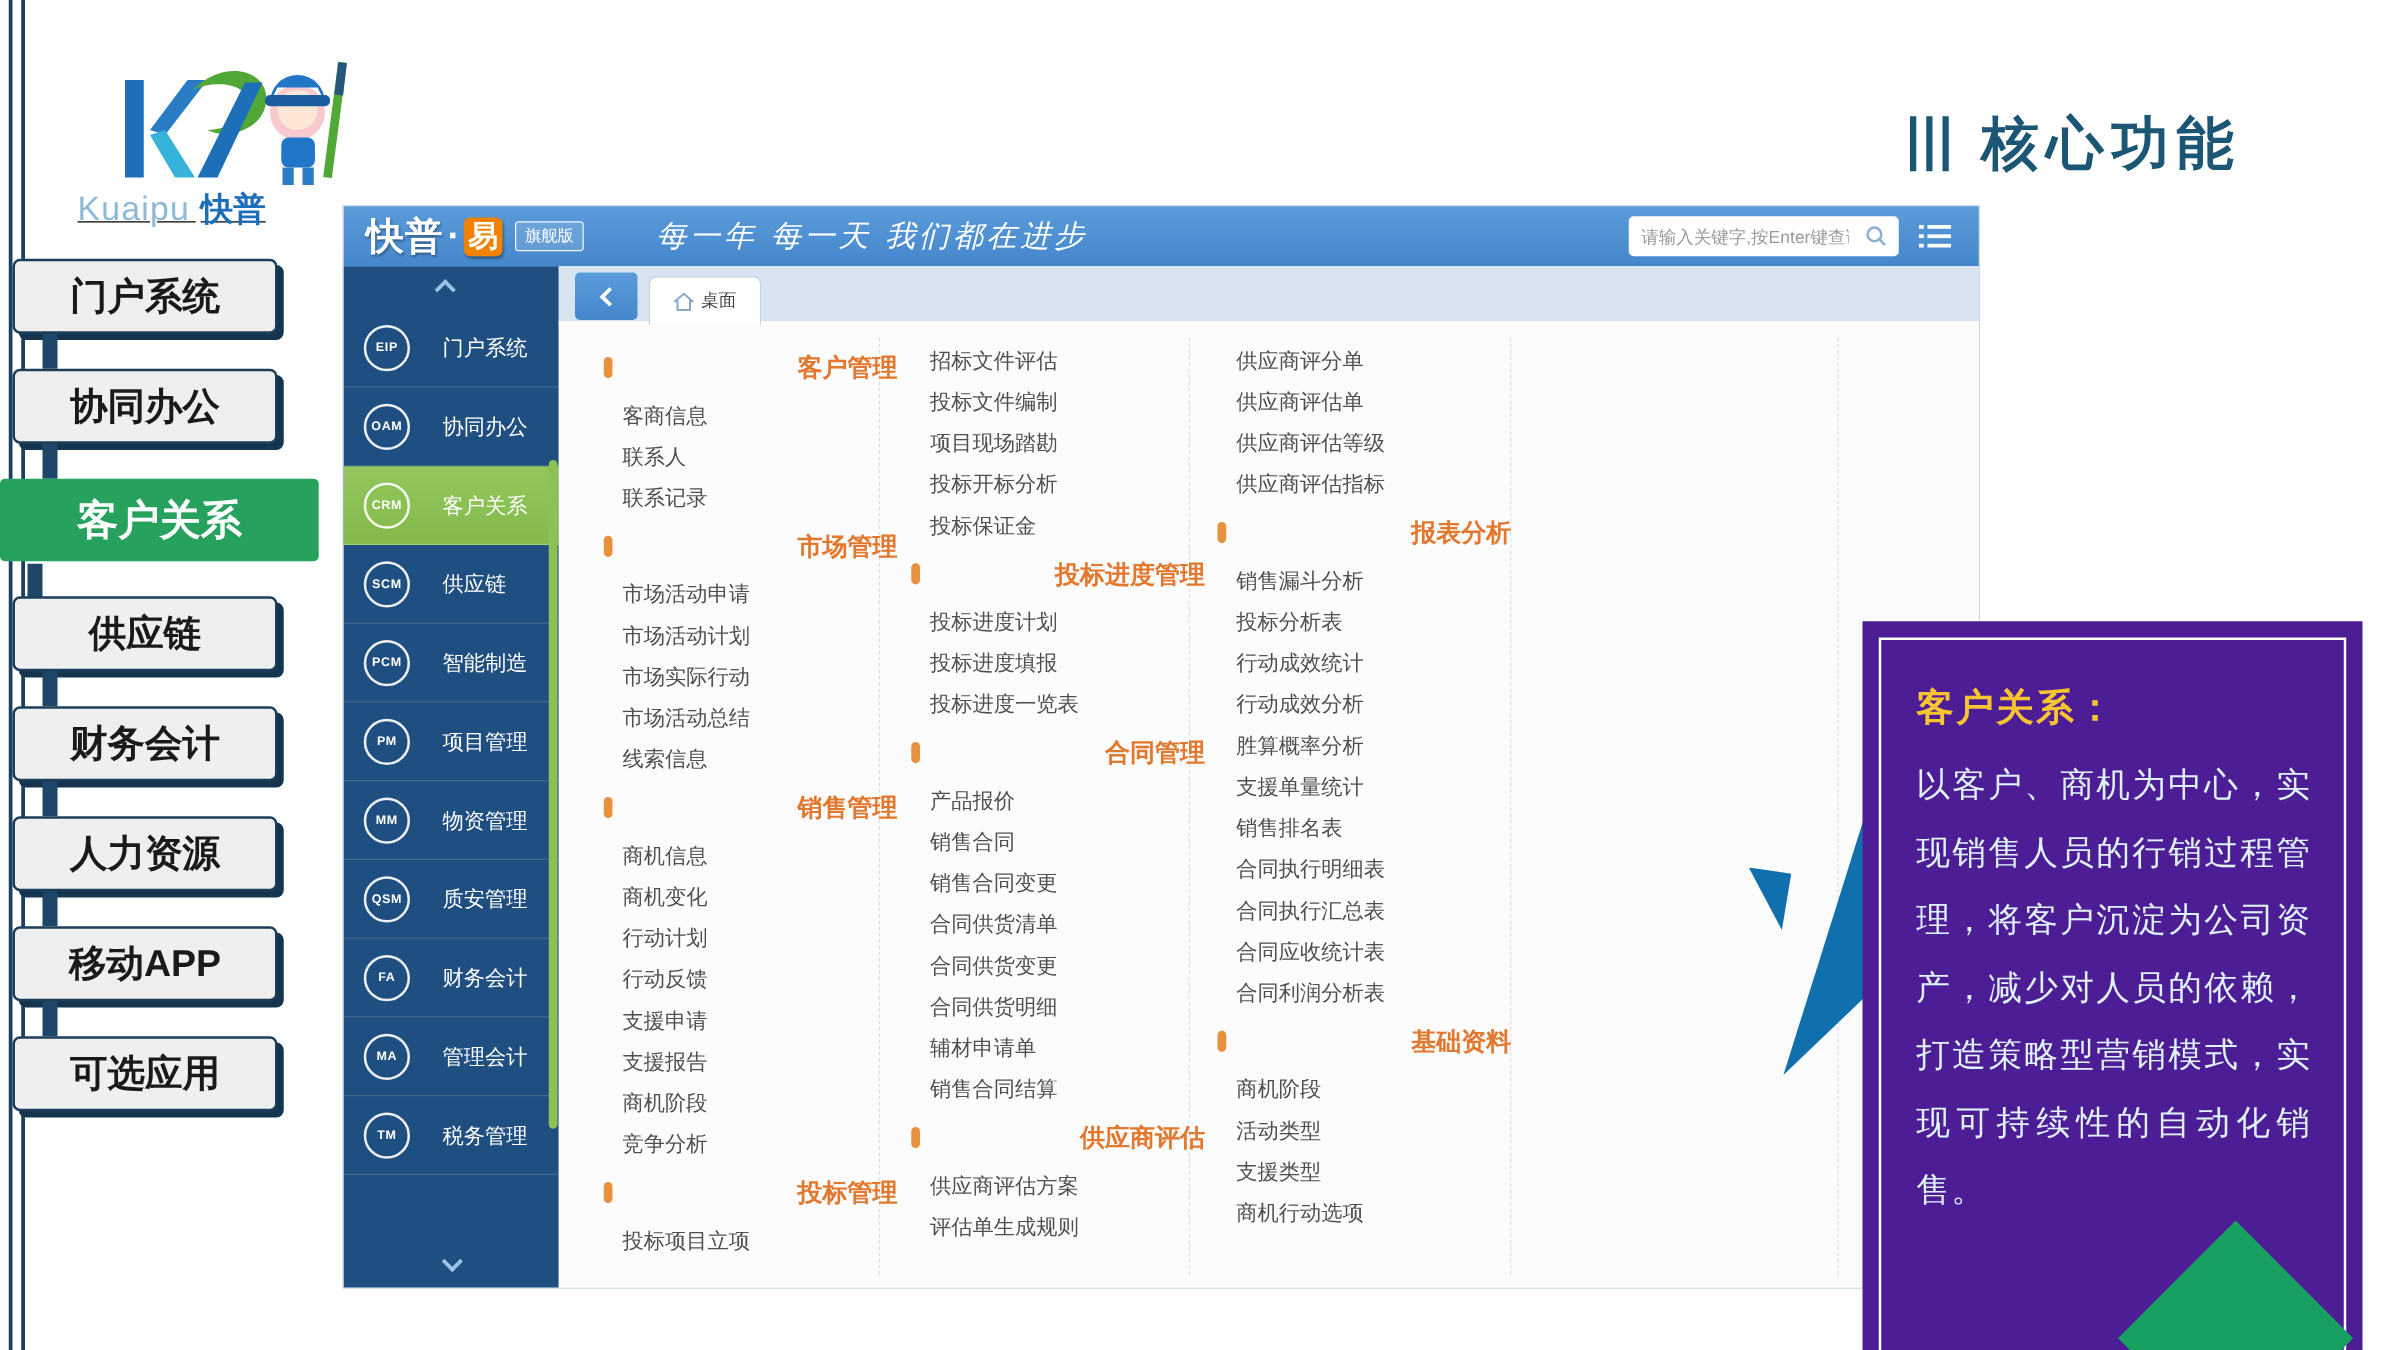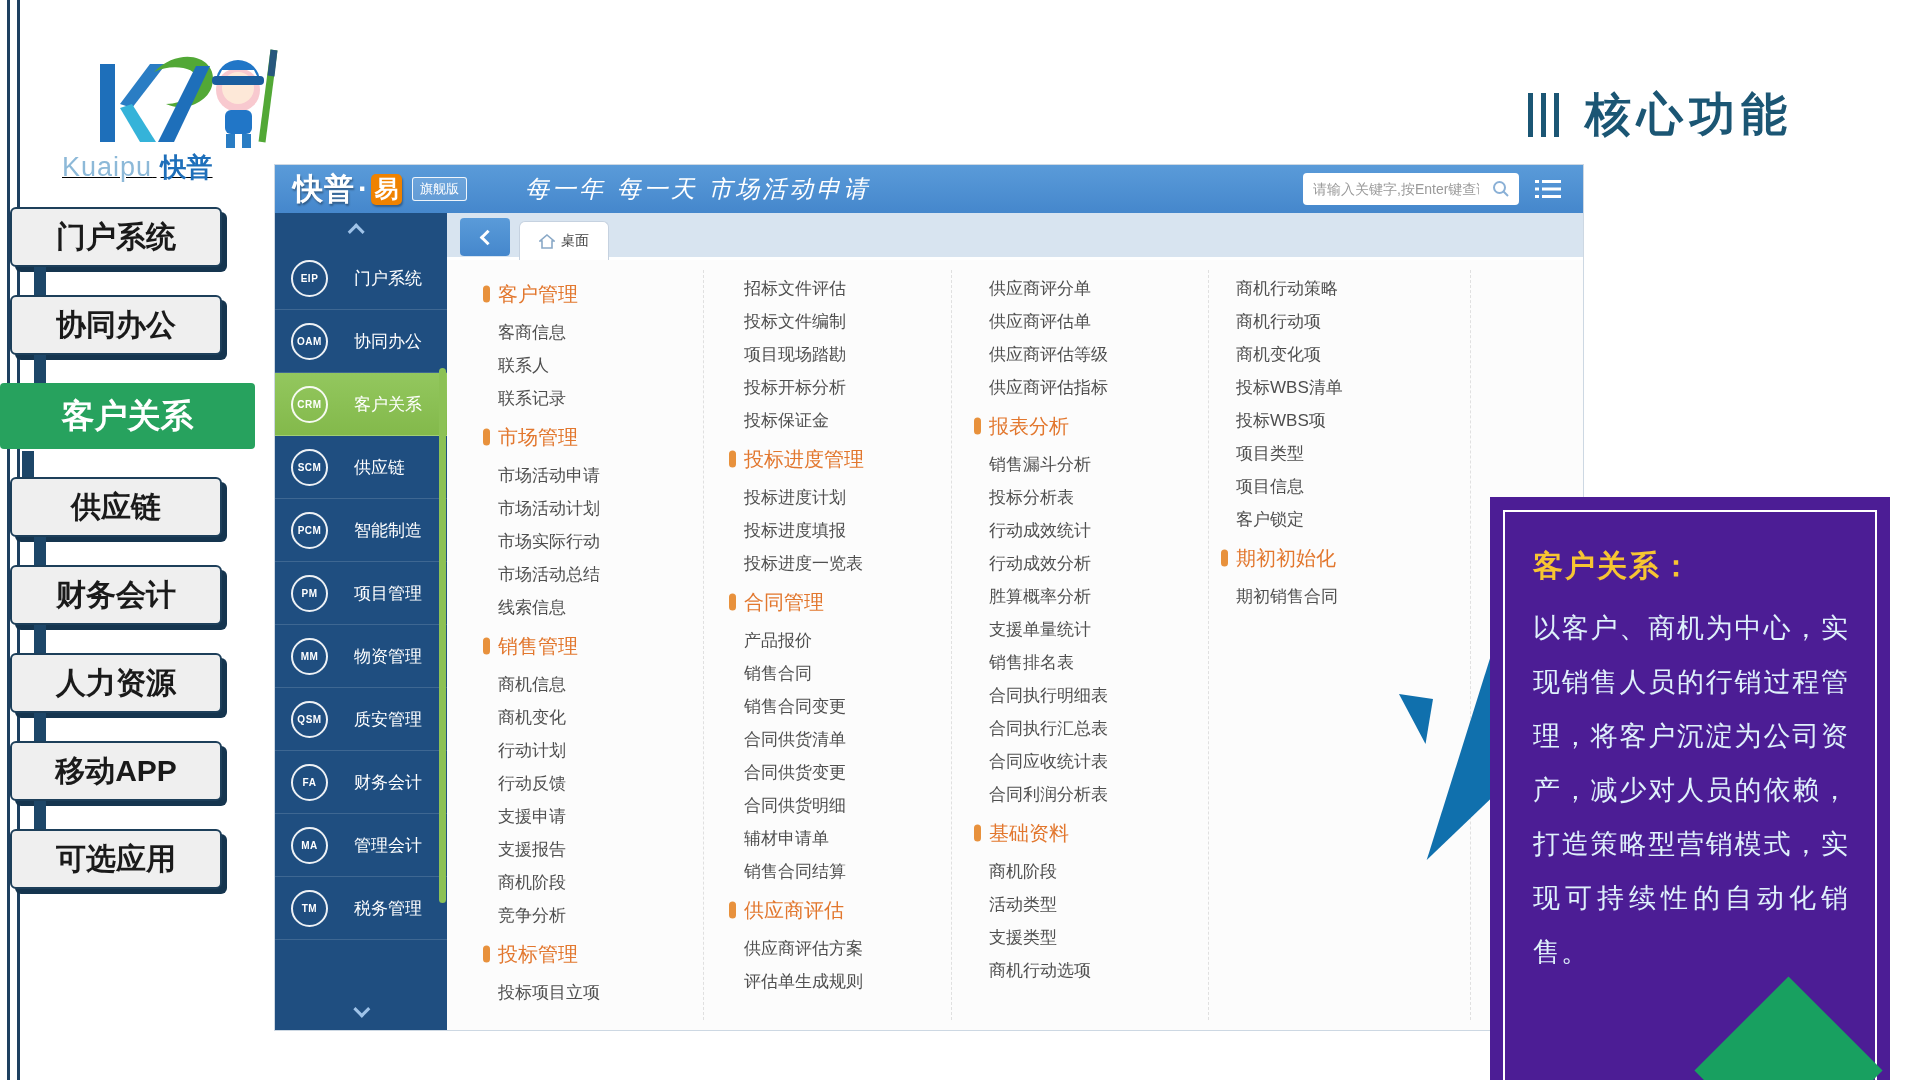--- a/index.html
+++ b/index.html
@@ -78,21 +78,21 @@
     transform:rotate(45deg); margin-left:4px; }
   .desk-tab { position:absolute; left:72px; top:8px; width:90px; height:39px; background:#fff;
     border:1px solid #c6d2e0; border-bottom:none; border-radius:6px 6px 0 0; display:flex; align-items:center;
     justify-content:center; gap:6px; font-size:14px; color:#444; cursor:pointer; }
 
   
   .content { position:absolute; left:172px; right:0; top:95px; bottom:0; background:#fcfcfc; }
   .col-sep { position:absolute; top:10px; bottom:10px; width:0; border-left:1px dashed #e0e0e0; }
   .menu-col { position:absolute; top:12px; width:235px; }
   .menu-group { position:relative; height:44px; padding-left:15px; display:flex; align-items:center;
-    font-size:20px; font-weight:normal; color:#e2772e; }
+    font-size:20px; font-weight:bold; color:#e2772e;justify-content:flex-end; }
   .menu-group .group-bullet { position:absolute; left:0; top:50%; transform:translateY(-50%);
     width:7px; height:17px; border-radius:4px; background:#e8913c; }
   .menu-item { height:33px; padding-left:15px; display:flex; align-items:center; font-size:17px; color:#4f4f4f; cursor:pointer; }
 
   
   .callout { position:absolute; left:1490px; top:497px; width:400px; height:616px; background:#4c1d95; padding:13px; }
   .callout-inner { width:100%; height:100%; border:2px solid #fff; padding:34px 26px 0 28px; }
   .callout-title { color:#f7c532; font-size:30px; font-weight:bold; letter-spacing:2px; margin-bottom:14px; }
   .callout-body { color:#dff1fb; font-size:27px; line-height:54px; letter-spacing:1px; text-align:justify; }
   .callout-tail { position:absolute; left:1424px; top:652px; width:68px; height:208px; background:#1070ad;
@@ -157,21 +157,21 @@
       <div class="side-btn">可选应用</div>
     </div>
 
   <div class="app">
 
     <div class="app-header">
       <span class="hl-cn">快普</span>
       <span class="hl-dot">·</span>
       <span class="hl-yi">易</span>
       <span class="hl-badge">旗舰版</span>
-      <span class="slogan">每一年 每一天 市场活动申请</span>
+      <span class="slogan">每一年 每一天 我们都在进步</span>
       <span class="search-wrap">
         <input class="search-input" type="text" placeholder="请输入关键字,按Enter键查询" style="">
         <svg class="search-ico" width="18" height="18" viewBox="0 0 18 18">
           <circle cx="7.5" cy="7.5" r="5.5" fill="none" stroke="#8ab0d6" stroke-width="2"></circle>
           <line x1="11.5" y1="11.5" x2="16" y2="16" stroke="#8ab0d6" stroke-width="2"></line>
         </svg>
       </span>
       <svg class="list-ico" width="26" height="20" viewBox="0 0 26 20">
         <rect x="0" y="1" width="4" height="3" fill="#fff"></rect>
           <rect x="7" y="1" width="19" height="3" fill="#fff"></rect>
@@ -344,35 +344,20 @@
           <div class="menu-item">合同利润分析表</div>
           <div class="menu-group">
             <span class="group-bullet"></span>
             <span>基础资料</span>
           </div>
           <div class="menu-item">商机阶段</div>
           <div class="menu-item">活动类型</div>
           <div class="menu-item">支援类型</div>
           <div class="menu-item">商机行动选项</div>
         </div>
-      <div class="menu-col" style="left:774px">
-          <div class="menu-item">商机行动策略</div>
-          <div class="menu-item">商机行动项</div>
-          <div class="menu-item">商机变化项</div>
-          <div class="menu-item">投标WBS清单</div>
-          <div class="menu-item">投标WBS项</div>
-          <div class="menu-item">项目类型</div>
-          <div class="menu-item">项目信息</div>
-          <div class="menu-item">客户锁定</div>
-          <div class="menu-group">
-            <span class="group-bullet"></span>
-            <span>期初初始化</span>
-          </div>
-          <div class="menu-item">期初销售合同</div>
-        </div>
     </div>
   </div>
 
   <div class="callout-tail"></div>
   <div class="callout-tail2"></div>
   <div class="callout">
     <div class="callout-inner">
       <div class="callout-title">客户关系：</div>
       <div class="callout-body">以客户、商机为中心，实现销售人员的行销过程管理，将客户沉淀为公司资产，减少对人员的依赖，打造策略型营销模式，实现可持续性的自动化销售。</div>
     </div>

